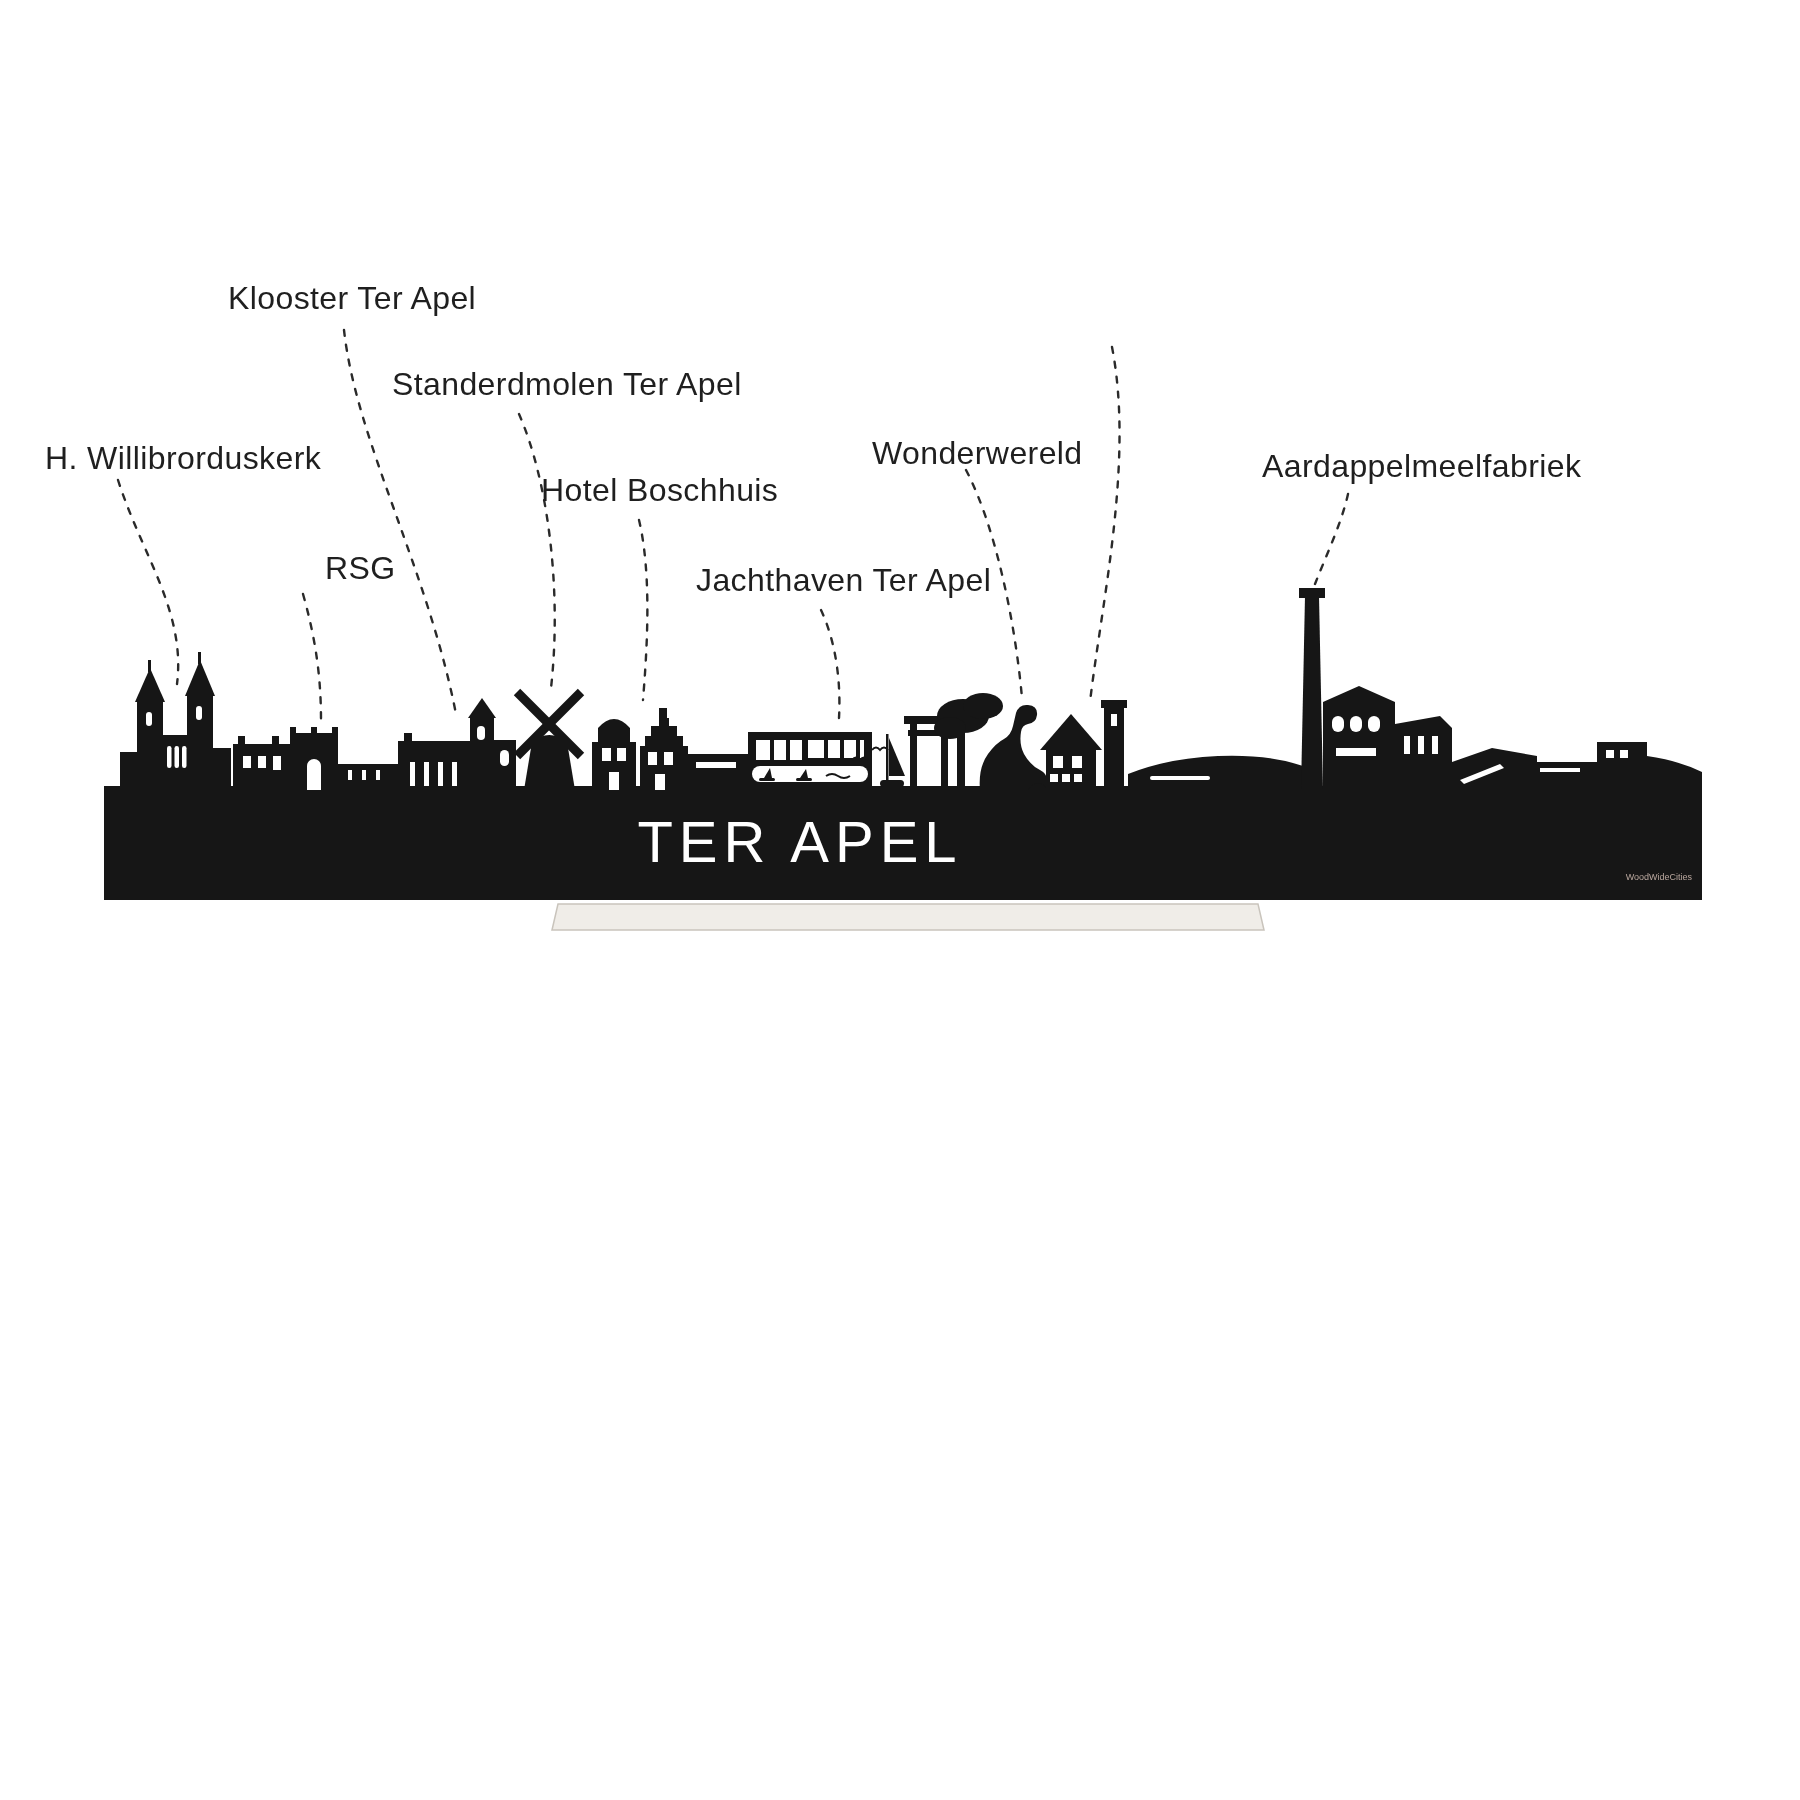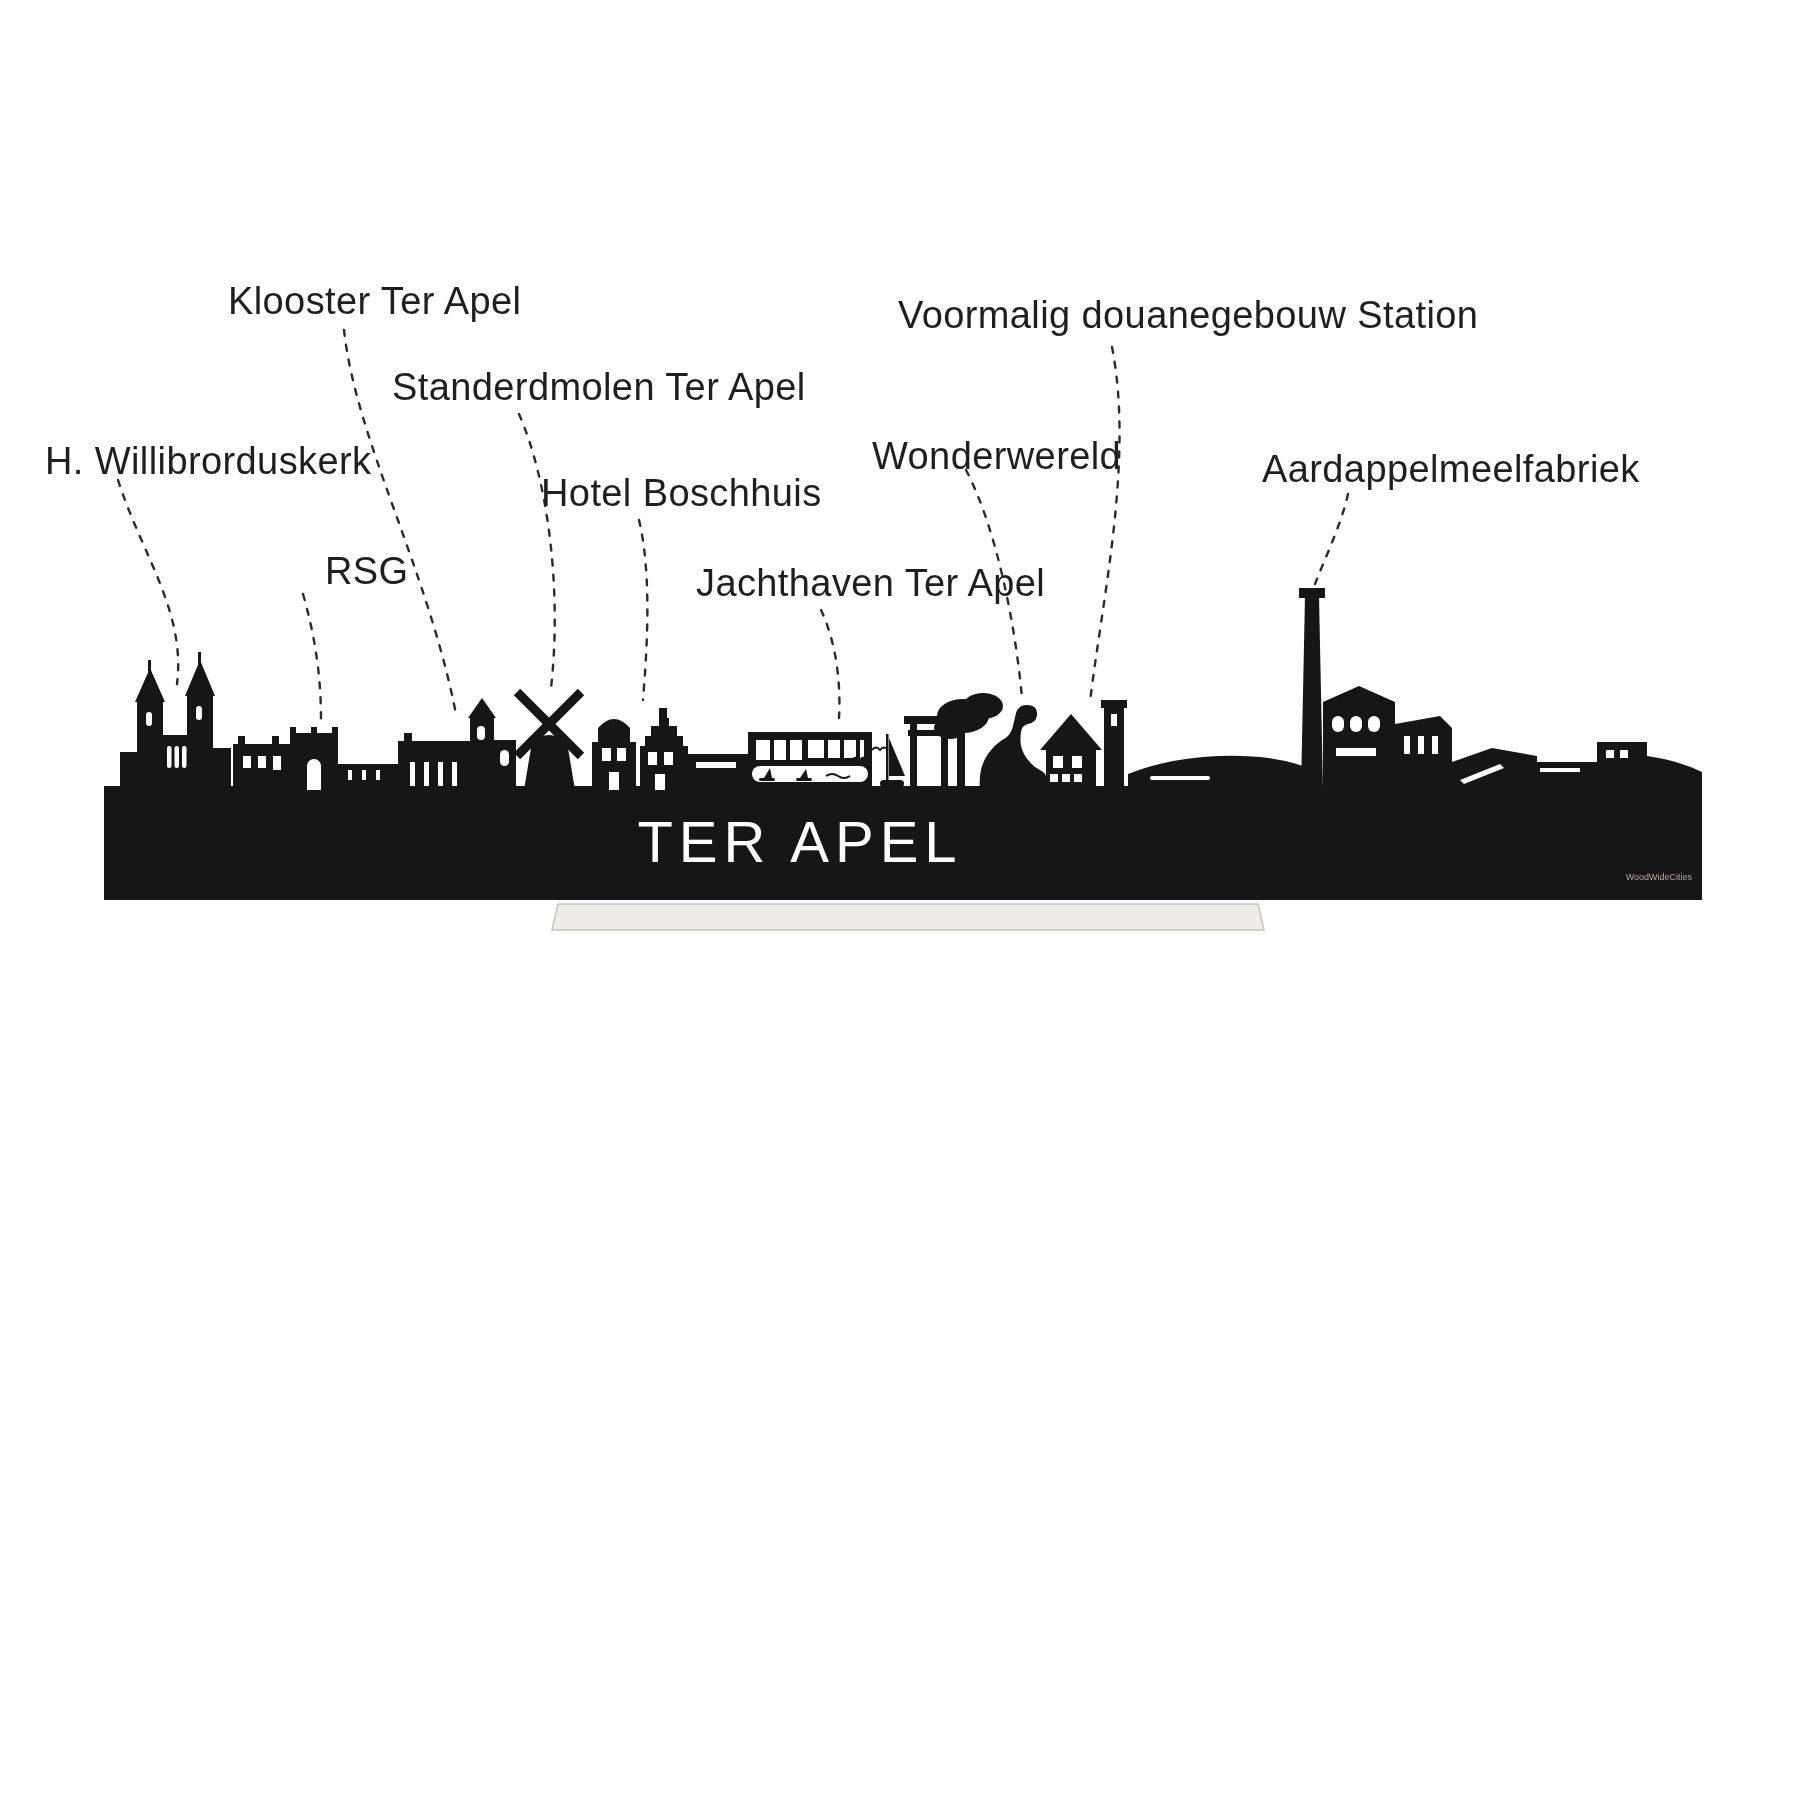--- a/index.html
+++ b/index.html
@@ -5,21 +5,21 @@
   html,body{margin:0;padding:0;background:#fff;}
   #scene{
     position:relative;width:1800px;height:1800px;
     background:var(--background,#ffffff);
     font-family:"Liberation Sans",sans-serif;
     overflow:hidden;
   }
   #scene svg{position:absolute;left:0;top:0;}
   .label{
     position:absolute;
-    font-size:38px;
+    font-size:32px;
     color:var(--label_text,#1f1f1f);
     letter-spacing:.4px;
     white-space:nowrap;
   }
   
   .pos-0{left:5px;   top:440px;margin-left:40px;}
   .pos-1{left:277px; top:550px;margin-left:48px;}
   .pos-2{left:228px; top:280px;}
   .pos-3{left:392px; top:366px;}
   .pos-4{left:533px; top:472px;margin-left:8px;}
@@ -230,16 +230,15 @@
     <polygon class="stand" points="558,904 1258,904 1264,930 552,930"></polygon>
   </svg>
 
   <div class="label pos-0">H. Willibrorduskerk</div>
   <div class="label pos-1">RSG</div>
   <div class="label pos-2">Klooster Ter Apel</div>
   <div class="label pos-3">Standerdmolen Ter Apel</div>
   <div class="label pos-4">Hotel Boschhuis</div>
   <div class="label pos-5">Jachthaven Ter Apel</div>
   <div class="label pos-6">Wonderwereld</div>
-  <div class="label pos-7">Voormalig douanegebouw Station</div>
   <div class="label pos-8">Aardappelmeelfabriek</div>
 
 </div>
 
 </body></html>

